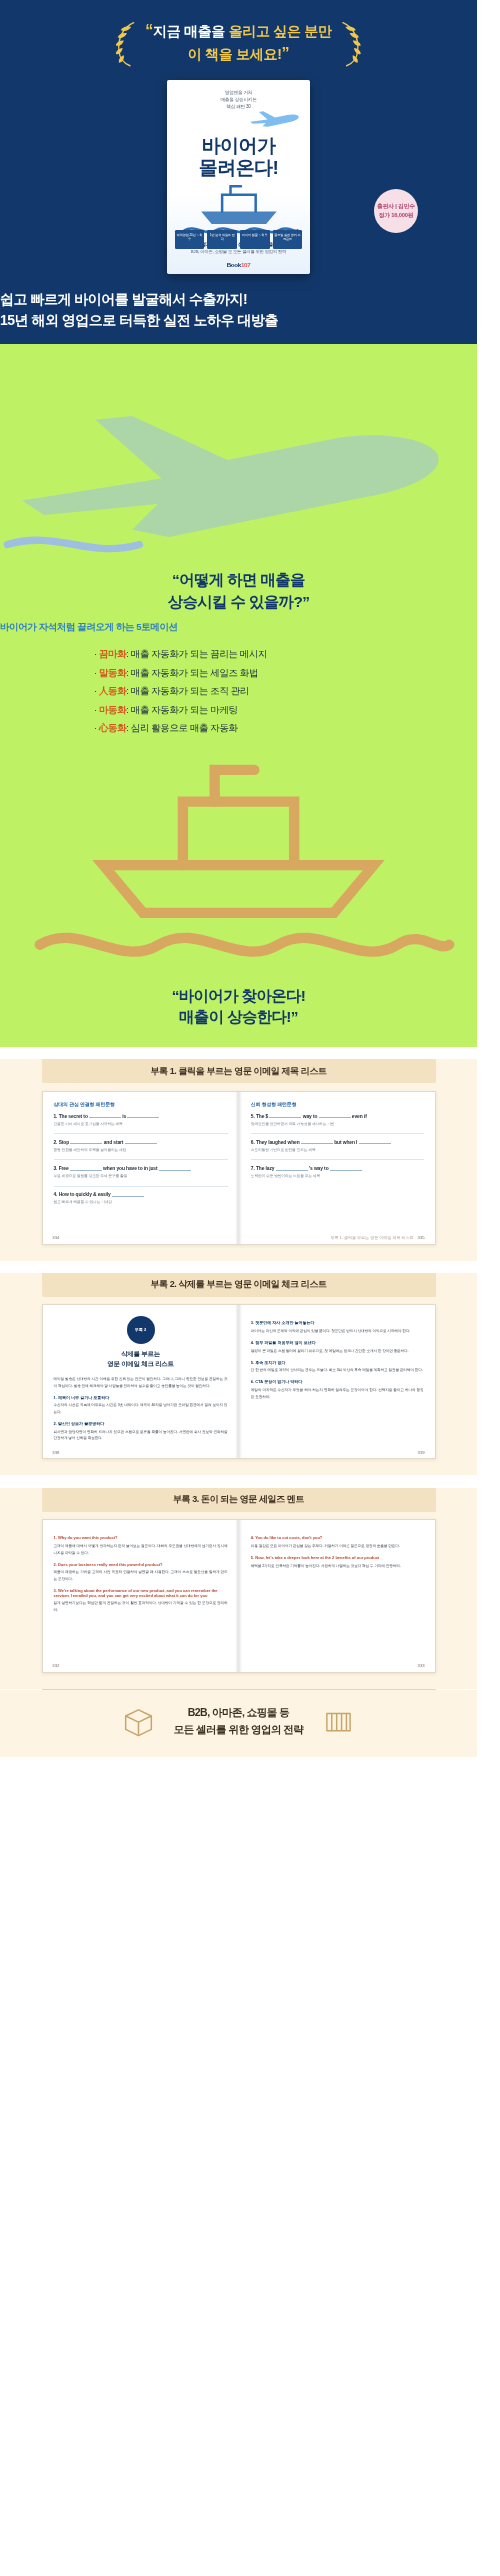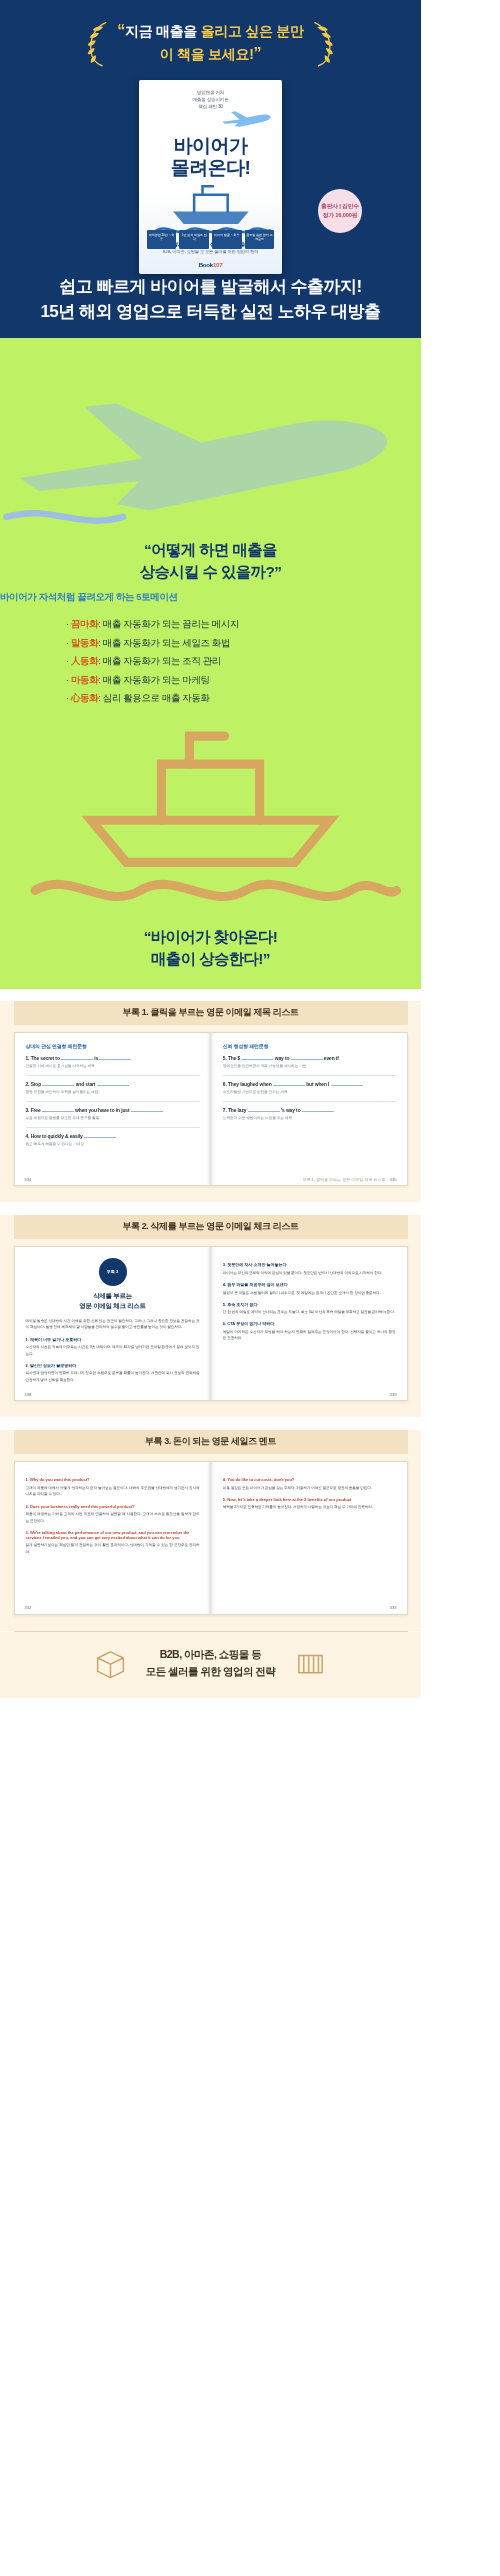--- a/index.html
+++ b/index.html
@@ -3,21 +3,21 @@
 <meta charset="utf-8">
 <style>
   * { box-sizing: border-box; margin: 0; padding: 0; }
   html, body {
     width: 501px;
     background: #ffffff;
     font-family: "Liberation Sans", "DejaVu Sans", sans-serif;
   }
   body { width: 501px; }
 
-  .page { width: 421px; position: relative; overflow: hidden; }
+  .page { width: 477px; position: relative; overflow: hidden; }
 
   
   .hero {
     background: #12386b;
     padding: 16px 0 13.5px 0;
     position: relative;
   }
   .laurel-row {
     display: flex;
     align-items: center;
@@ -134,24 +134,23 @@
     width: 44px; height: 44px;
     border-radius: 50%;
     background: #f6dfe7;
     color: #b0436b;
     display:flex; flex-direction:column; align-items:center; justify-content:center;
     font-size: 5.8px; font-weight:700; line-height:1.5;
     letter-spacing:-0.2px;
     text-align:center;
   }
   .hero-tagline {
-    margin-top: 0;
-    text-align:center;
+    margin-top: 15px;
     color:#ffffff;
-    font-size: 17px;
+    font-size: 14px;
     font-weight:700;
     line-height:1.5;
     letter-spacing:-0.5px;
   }
 
   
   .cream {
     background: #bef264;
     padding: 17px 0 18.5px 0;
     position: relative;

